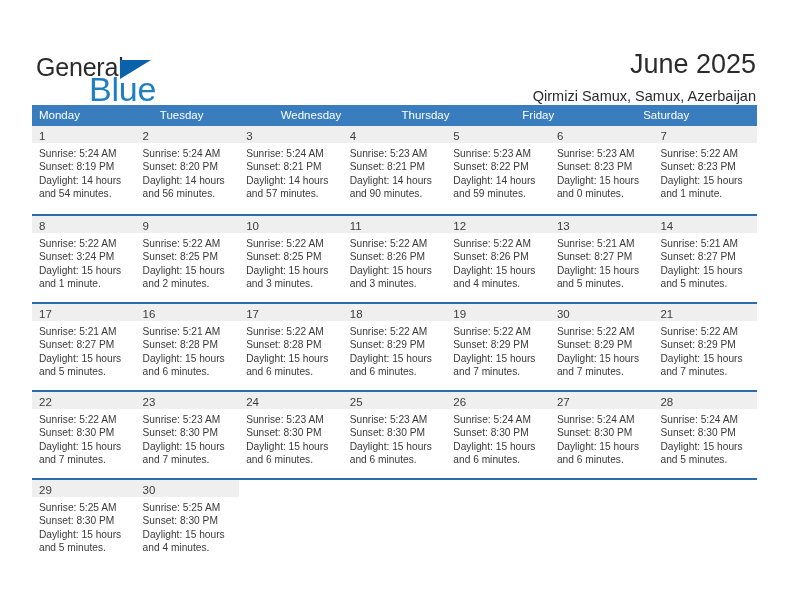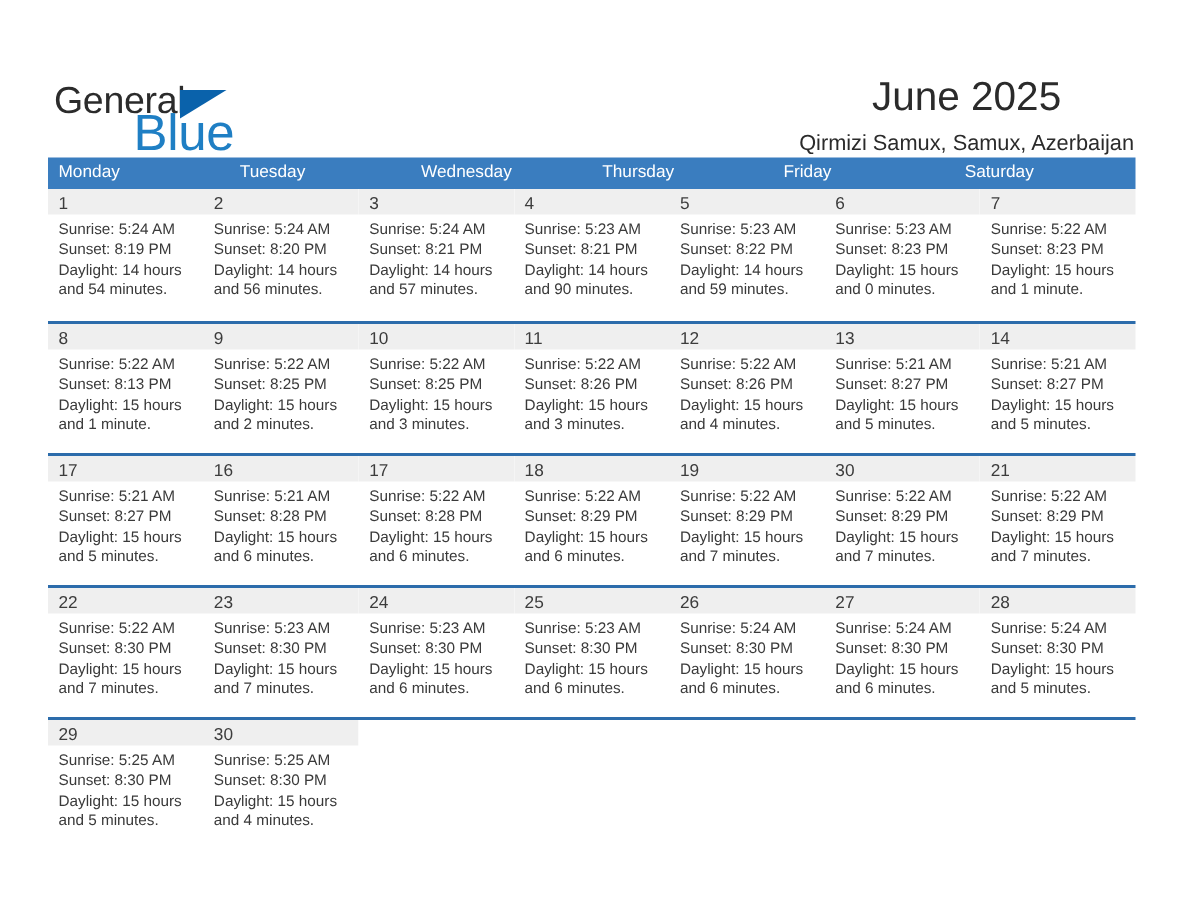--- a/index.html
+++ b/index.html
@@ -65,21 +65,21 @@
     width: 0;
     height: 0;
     border-left: 31px solid #0a62ab;
     border-bottom: 19px solid transparent;
   }
 
   .title-block {
     position: absolute;
     right: 36px;
     top: 28px;
-    text-align: center;
+    text-align: right;
   }
   .cal-title {
     font-size: 27px;
     color: #2b2b2b;
     line-height: 34px;
     white-space: nowrap;
   }
   .cal-subtitle {
     margin-top: 6px;
     font-size: 14.5px;
@@ -247,21 +247,21 @@
               <div class="day-line">Daylight: 15 hours</div>
               <div class="day-line">and 1 minute.</div>
             </div>
           </div>
         </div>
         <div class="week">
           <div class="day">
             <div class="day-num-band"><span class="day-num">8</span></div>
             <div class="day-body">
               <div class="day-line">Sunrise: 5:22 AM</div>
-              <div class="day-line">Sunset: 8:13 PM</div>
+              <div class="day-line">Sunset: 3:24 PM</div>
               <div class="day-line">Daylight: 15 hours</div>
               <div class="day-line">and 1 minute.</div>
             </div>
           </div>
           <div class="day">
             <div class="day-num-band"><span class="day-num">9</span></div>
             <div class="day-body">
               <div class="day-line">Sunrise: 5:22 AM</div>
               <div class="day-line">Sunset: 8:25 PM</div>
               <div class="day-line">Daylight: 15 hours</div>

